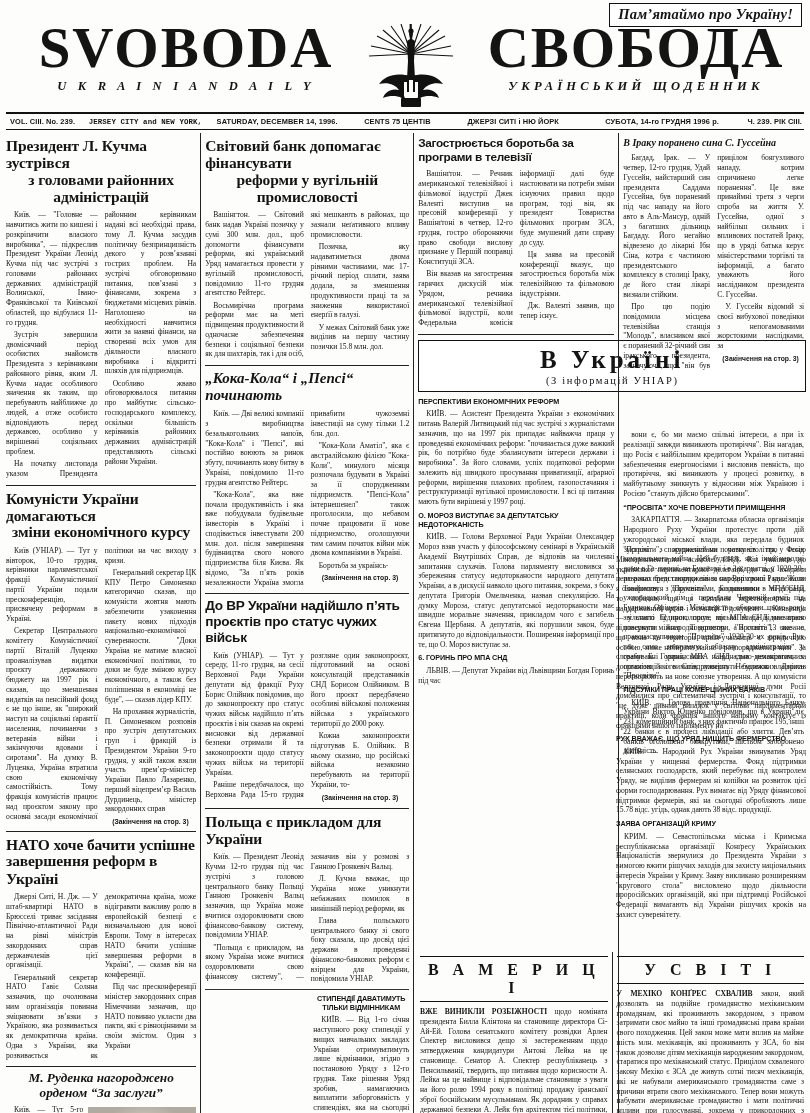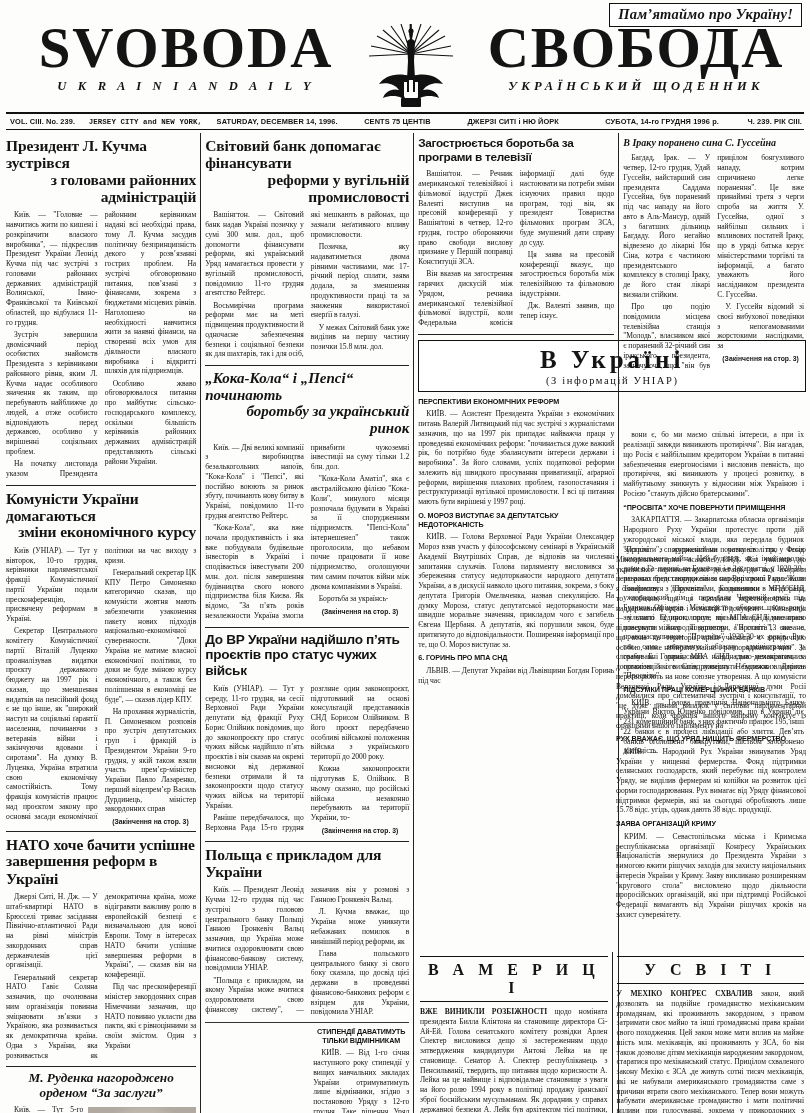--- a/index.html
+++ b/index.html
@@ -115,21 +115,21 @@
 
   
   h1.hl {
     font-family: "Liberation Serif", "DejaVu Serif", serif;
     font-weight: bold;
     font-size: 15.5px;
     line-height: 1.12;
     margin: 4px 0 5px 0;
     letter-spacing: -.1px;
   }
-  h1.hl.l2 { text-align: right; }
+  h1.hl.l2 { text-align: center; }
   h1.hl-it {
     font-family: "Liberation Serif", serif;
     font-weight: bold;
     font-style: italic;
     font-size: 15px;
     line-height: 1.14;
     margin: 4px 0 5px 0;
   }
   h1.hl-sans {
     font-family: "Liberation Sans", sans-serif;
@@ -383,21 +383,20 @@
           <p class="t">Восьмирічна програма реформи має на меті підвищення продуктивности й одночасне забезпечення безпеки і соціяльної безпеки як для шахтарів, так і для осіб, які мешкають в районах, що зазнали неґативного впливу промисловости.</p>
           <p class="t">Позичка, яку надаватиметься двома рівними частинами, має 17-річний період сплати, заява додала, за зменшення продуктивности праці та за зниження використаної енерґії в галузі.</p>
           <p class="t">У межах Світовий банк уже виділив на першу частину позички 15.8 млн. дол.</p>
         </div>
       </article>
 
       <div class="rule"></div>
 
       <article>
         <h1 class="hl-it">„Кока-Кола“ і „Пепсі“ починають</h1>
-        <h1 class="hl-it l2" style="text-align:right;margin-top:-6px">боротьбу за український ринок</h1>
         <div class="cols2">
           <p class="t">Київ. — Дві великі компанії з виробництва безалькогольних напоїв, "Кока-Кола" і "Пепсі", які постійно воюють за ринок збуту, починають нову битву в Україні, повідомило 11-го грудня агентство Рейтерс.</p>
           <p class="t">"Кока-Кола", яка вже почала продуктивність і яка вже побудувала будівельне інвесторів в Україні і сподівається інвестувати 200 млн. дол. після завершення будівництва свого нового підприємства біля Києва. Як відомо, "За п’ять років незалежности Україна змогла привабити чужоземні інвестиції на суму тільки 1.2 блн. дол.</p>
           <p class="t">"Кока-Кола Аматіл", яка є австралійською філією "Кока-Коли", минулого місяця розпочала будувати в Україні за її спорудженням підприємств. "Пепсі-Кола" інтернешенел" також проголосила, що небавом почне працювати її нове підприємство, оголошуючи тим самим початок війни між двома компаніями в Україні.</p>
           <p class="t">Боротьба за українсь-</p>
           <p class="cont">(Закінчення на стор. 3)</p>
         </div>
       </article>
 
       <div class="rule"></div>

